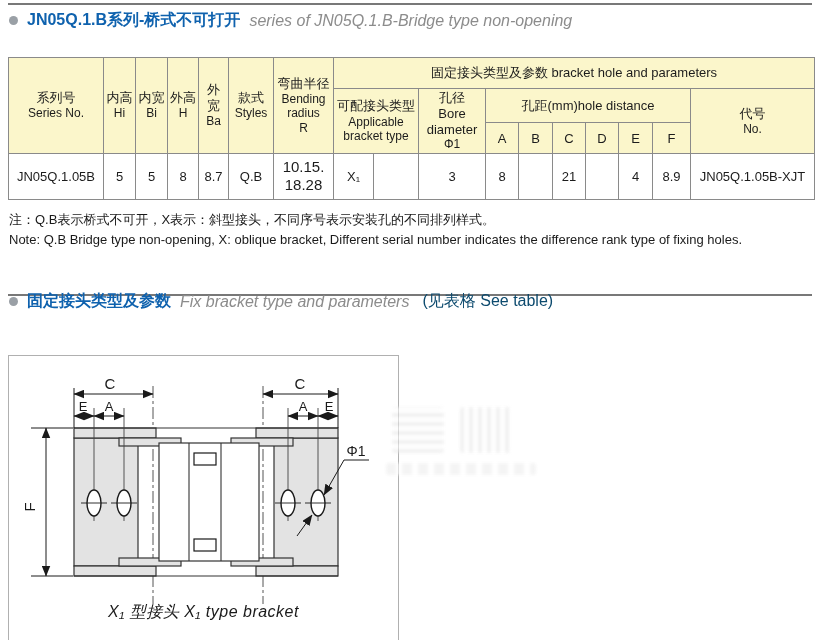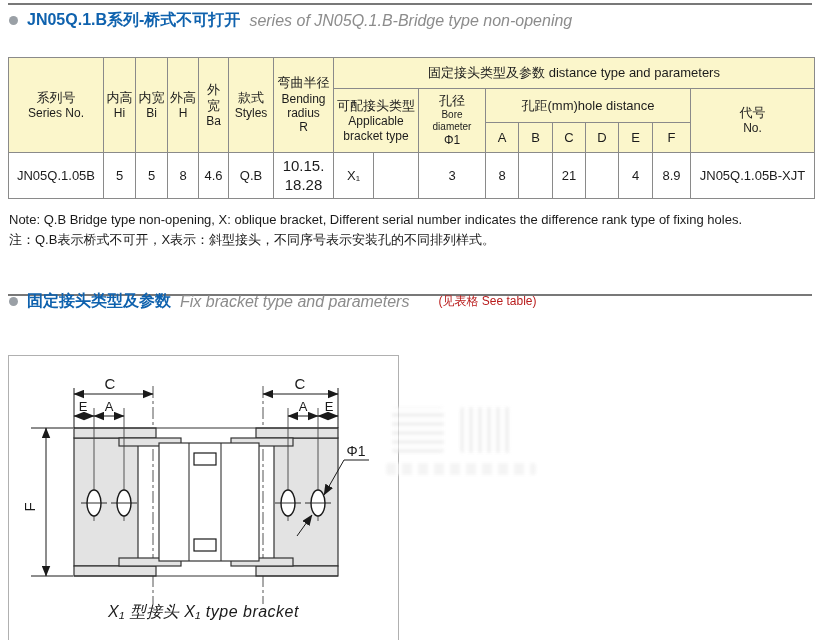--- a/index.html
+++ b/index.html
@@ -9,35 +9,35 @@
   }
   .rule{position:absolute;left:8px;width:804px;border-top:2px solid #787878;}
   .rule-top{top:3px;}
   .rule-mid{top:294px;}
   .section-title{position:absolute;left:9px;display:flex;align-items:center;gap:9px;white-space:nowrap;}
   .st-1{top:10px;}
   .st-2{top:291px;}
   .bullet{width:9px;height:9px;border-radius:50%;background:#9aa0a6;flex:0 0 auto;}
   .title-zh{color:#0f62ae;font-weight:bold;font-size:16px;}
   .title-en{color:#8c8c8c;font-size:16px;font-style:italic;}
-  .see-table{color:#b91c1c;font-size:12px;margin-left:20px;}
+  .see-table{color:#0c4a6e;font-size:16px;margin-left:4px;}
 
   table.spec{
     position:absolute;left:8px;top:57px;width:806px;
     border-collapse:collapse;table-layout:fixed;
   }
   table.spec th,table.spec td{
     border:1px solid #8a8a8a;text-align:center;vertical-align:middle;
     padding:1px 2px;overflow:hidden;
   }
   table.spec th{background:#fbf6cb;font-weight:normal;}
   .r1{height:31px;}.r2{height:34px;}.r3{height:30px;}.r4{height:46px;}
   .zh{display:block;font-size:13px;line-height:1.25;}
   .en{display:block;font-size:12px;line-height:1.2;}
-  .en-sm{display:block;font-size:10px;line-height:1.2;}
+  .en-sm{display:block;font-size:13px;line-height:1.2;}
   .grp{font-size:13px;}
   .letter{font-size:13px;}
   td{font-size:13px;background:#fff;}
   td.al{text-align:left;padding-left:6px;}
   .two-line{display:block;font-size:15px;line-height:1.25;}
 
   .notes{position:absolute;left:9px;top:210px;font-size:13px;line-height:20px;color:#1a1a1a;}
 
   .frame{
     position:absolute;left:8px;top:355px;width:389px;height:292px;
@@ -117,21 +117,21 @@
       <th rowspan="3">
         <span class="zh">款式</span>
         <span class="en">Styles</span>
       </th>
       <th rowspan="3">
         <span class="zh">弯曲半径</span>
         <span class="en">Bending</span>
         <span class="en">radius</span>
         <span class="en">R</span>
       </th>
-      <th colspan="10" class="grp">固定接头类型及参数 distance type and parameters</th>
+      <th colspan="10" class="grp">固定接头类型及参数 bracket hole and parameters</th>
     </tr>
     <tr class="r2">
       <th rowspan="2" colspan="2">
         <span class="zh">可配接头类型</span>
         <span class="en">Applicable</span>
         <span class="en">bracket type</span>
       </th>
       <th rowspan="2">
         <span class="zh">孔径</span>
         <span class="en-sm">Bore diameter</span>
@@ -149,43 +149,43 @@
       <th class="letter">C</th>
       <th class="letter">D</th>
       <th class="letter">E</th>
       <th class="letter">F</th>
     </tr>
     <tr class="r4">
       <td class="al">JN05Q.1.05B</td>
       <td>5</td>
       <td>5</td>
       <td>8</td>
-      <td>4.6</td>
+      <td>8.7</td>
       <td>Q.B</td>
       <td>
         <span class="two-line">10.15.</span>
         <span class="two-line">18.28</span>
       </td>
       <td>X₁</td>
       <td></td>
       <td>3</td>
       <td>8</td>
       <td></td>
       <td>21</td>
       <td></td>
       <td>4</td>
       <td>8.9</td>
       <td class="al">JN05Q.1.05B-XJT</td>
     </tr>
   </tbody>
     </table>
 
   <div class="notes">
+    <div>注：Q.B表示桥式不可开，X表示：斜型接头，不同序号表示安装孔的不同排列样式。</div>
     <div>Note: Q.B Bridge type non-opening, X: oblique bracket, Different serial number indicates the difference rank type of fixing holes.</div>
-    <div>注：Q.B表示桥式不可开，X表示：斜型接头，不同序号表示安装孔的不同排列样式。</div>
   </div>
 
   <div class="rule rule-mid"></div>
 
   <div class="section-title st-2">
     <span class="bullet"></span>
     <span class="title-zh">固定接头类型及参数</span>
     <span class="title-en">Fix bracket type and parameters</span>
     <span class="see-table">(见表格 See table)</span>
   </div>

